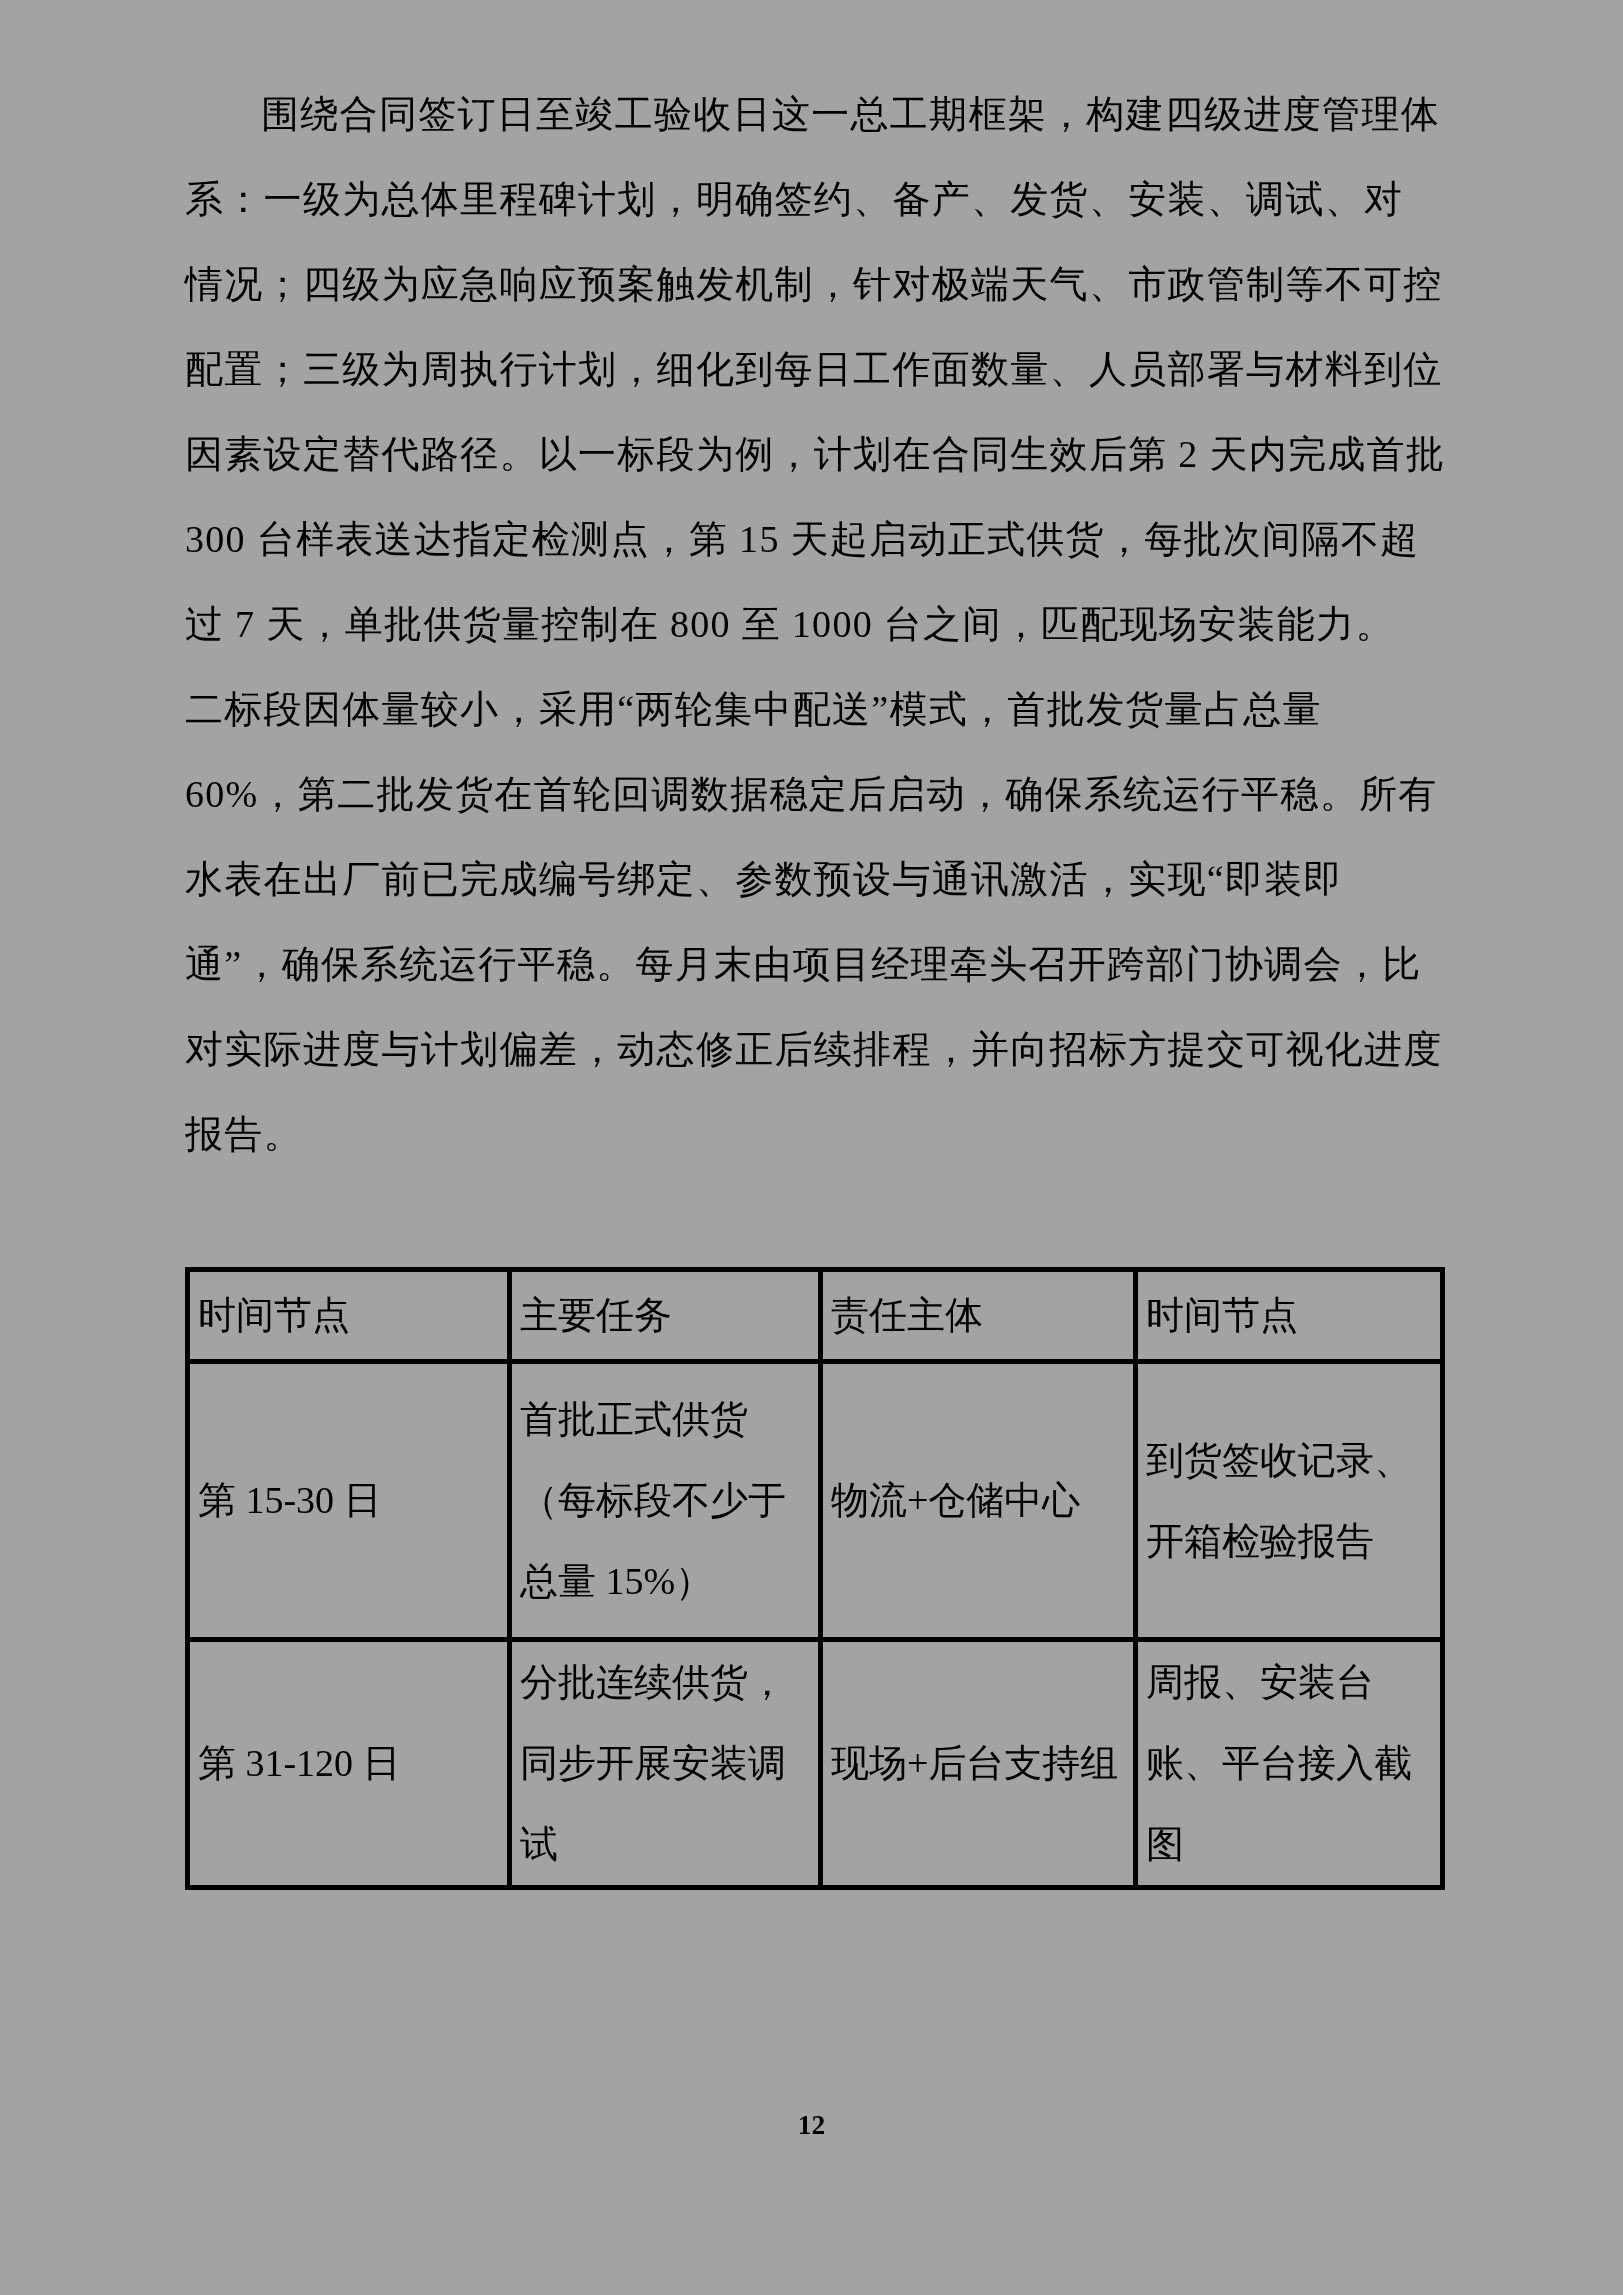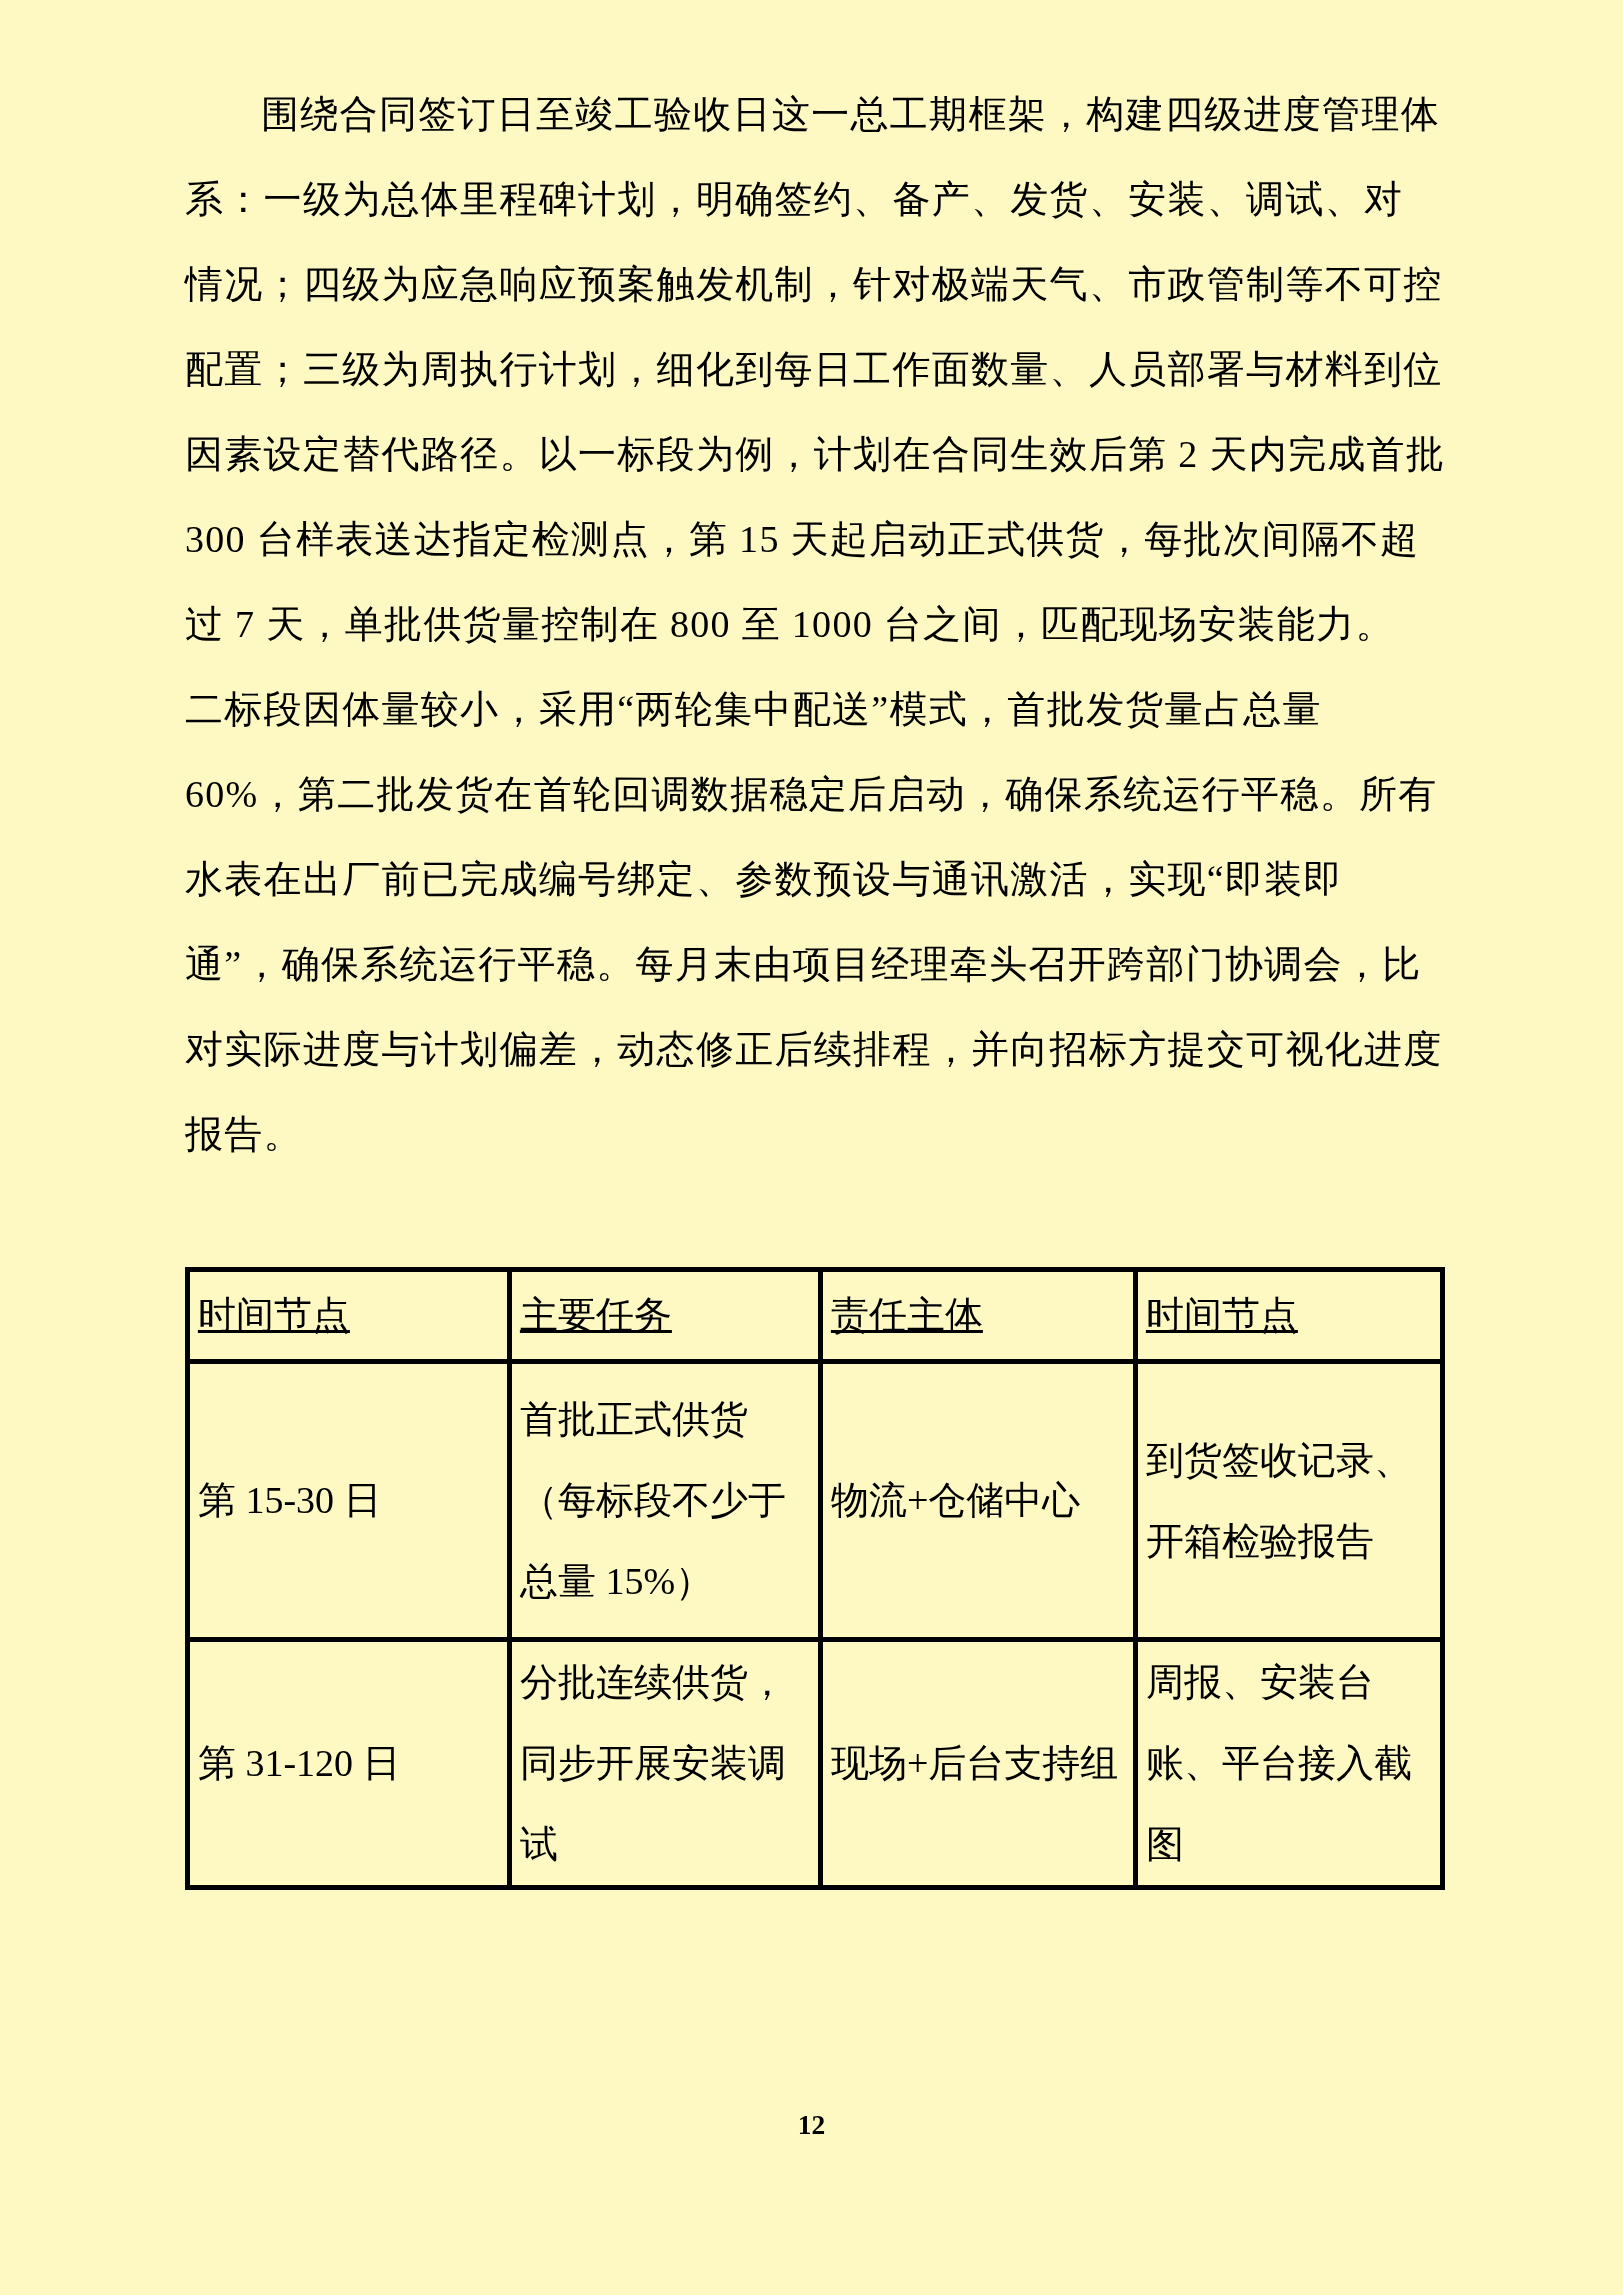--- a/index.html
+++ b/index.html
@@ -1,20 +1,20 @@
 <!DOCTYPE html>
 <html style="font-size:10.5px"><head>
 <meta charset="utf-8">
 <style>
   html,body{margin:0;padding:0;background:#ffffff;}
   .page{
     position:relative;
     width:1623px;
     height:2295px;
-    background:#fef9c3;
+    background:#a3a3a3;
     color:#000000;
     font-family:"Liberation Serif","DejaVu Serif",serif;
     overflow:hidden;
   }
   
   .para{
     position:absolute;
     left:185px;
     top:72px;
     width:1253px;
@@ -38,21 +38,21 @@
   }
   table.sched td{
     border:5.2px solid #000000;
     vertical-align:middle;
     font-size:38px;
     line-height:81px;
     padding:0 7.9px;
     white-space:pre-line;
     text-align:left;
   }
-  tr.rowh{height:92px;text-decoration:underline;}
+  tr.rowh{height:92px;}
   tr.row1{height:171px;}
   tr.row2{height:278px;}
   tr.row3{height:243px;}
   
   .pgnum{
     position:absolute;
     top:2108px;
     left:0;
     width:100%;
     text-align:center;

